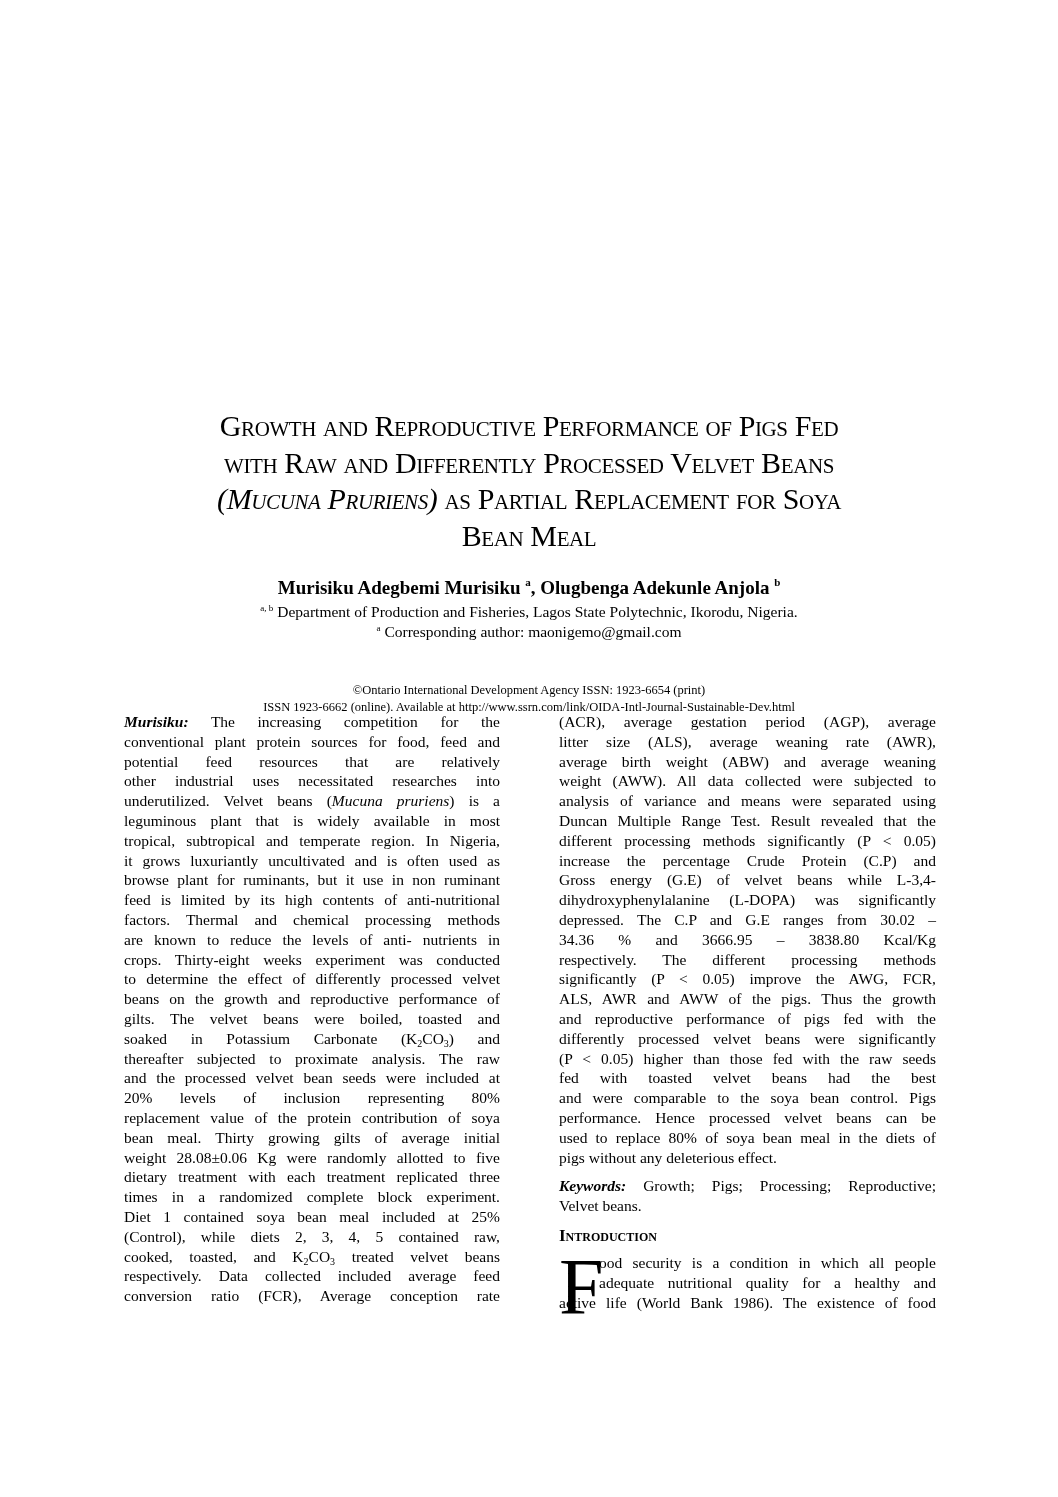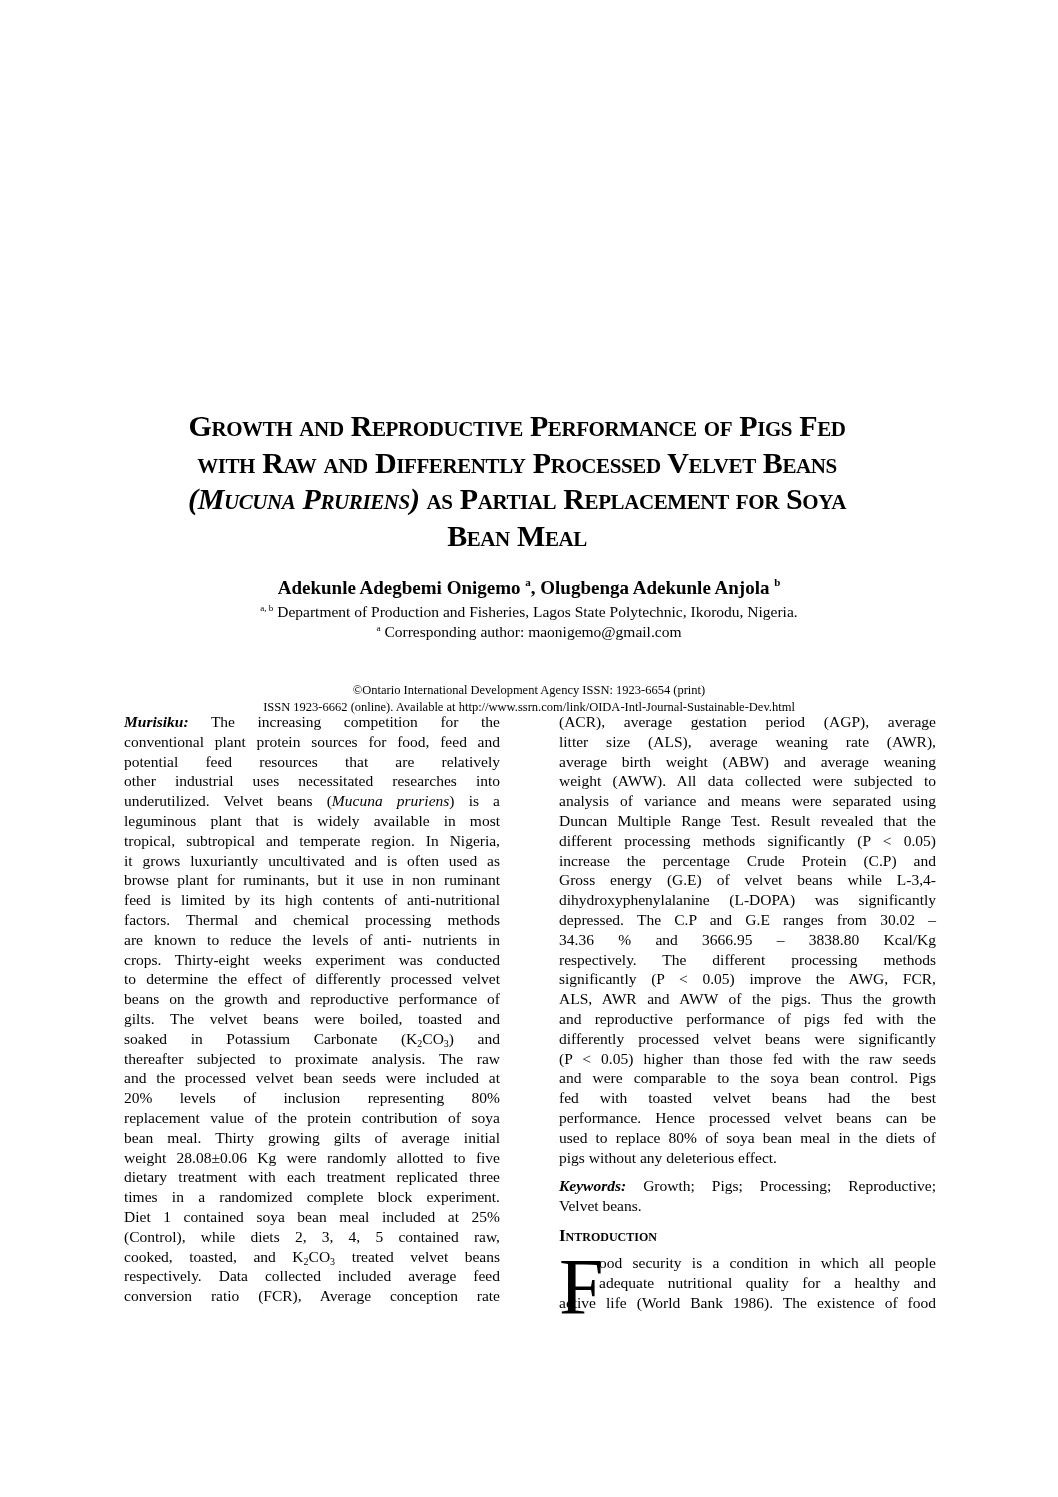--- a/index.html
+++ b/index.html
@@ -1,19 +1,19 @@
 <!DOCTYPE html>
 <html><head>
 <meta charset="utf-8">
 <style>
   html, body { margin: 0; padding: 0; background: #ffffff; }
   body { width: 1058px; height: 1497px; position: relative; overflow: hidden; color: #000; font-family: "Liberation Serif", serif; }
   .page { position: absolute; left: 0; top: 0; width: 1058px; height: 1497px; background: #fff; }
 
-  .title { position: absolute; left: 88px; top: 408px; width: 858px; text-align: center; font-weight: bold; font-size: 30px; line-height: 36.5px; font-variant: small-caps; letter-spacing: -0.4px; }
+  .title { position: absolute; left: 100px; top: 408px; width: 858px; text-align: center; font-weight: normal; font-size: 30px; line-height: 36.5px; font-variant: small-caps; letter-spacing: -0.4px; }
   .title .ital { font-style: italic; }
   .title .line { display: block; white-space: nowrap; }
 
   .authors { position: absolute; left: 100px; top: 576px; width: 858px; text-align: center; font-weight: bold; font-size: 19px; line-height: 24px; }
   .authors sup { font-size: 11px; vertical-align: 8px; line-height: 0; }
   .affil { position: absolute; left: 100px; top: 602px; width: 858px; text-align: center; font-size: 15.5px; line-height: 20px; }
   .affil sup { font-size: 9px; vertical-align: 6px; line-height: 0; }
   .corr { position: absolute; left: 100px; top: 622px; width: 858px; text-align: center; font-size: 15.5px; line-height: 20px; }
   .corr sup { font-size: 9px; vertical-align: 6px; line-height: 0; }
 
@@ -41,21 +41,21 @@
 <div class="page">
 
   <div class="title">
     <span class="line">Growth and Reproductive Performance of Pigs Fed</span>
     <span class="line">with Raw and Differently Processed Velvet Beans</span>
     <span class="line"><span class="ital">(Mucuna  Pruriens)</span><span> as Partial Replacement for Soya</span></span>
     <span class="line">Bean Meal</span>
   </div>
 
   <div class="authors">
-    <span>Adekunle Adegbemi Onigemo</span>
+    <span>Murisiku Adegbemi Murisiku</span>
     <sup>a</sup><span>, </span><span>Olugbenga Adekunle Anjola</span>
     <sup>b</sup>
   </div>
 
   <div class="affil">
     <sup>a, b</sup><span> Department of Production and Fisheries, Lagos State Polytechnic, Ikorodu, Nigeria.</span>
   </div>
 
   <div class="corr">
     <sup>a</sup><span> Corresponding author: maonigemo@gmail.com</span>
@@ -111,22 +111,22 @@
     <span class="ln">Gross energy (G.E) of velvet beans while L-3,4-</span>
     <span class="ln">dihydroxyphenylalanine (L-DOPA) was significantly</span>
     <span class="ln">depressed. The C.P and G.E ranges from 30.02 –</span>
     <span class="ln">34.36 % and 3666.95 – 3838.80 Kcal/Kg</span>
     <span class="ln">respectively. The different processing methods</span>
     <span class="ln">significantly (P &lt; 0.05) improve the AWG, FCR,</span>
     <span class="ln">ALS, AWR and AWW of the pigs. Thus the growth</span>
     <span class="ln">and reproductive performance of pigs fed with the</span>
     <span class="ln">differently processed velvet beans were significantly</span>
     <span class="ln">(P &lt; 0.05) higher than those fed with the raw seeds</span>
+    <span class="ln">fed with toasted velvet beans had the best</span>
     <span class="ln">and were comparable to the soya bean control. Pigs</span>
-    <span class="ln">fed with toasted velvet beans had the best</span>
     <span class="ln">performance. Hence processed velvet beans can be</span>
     <span class="ln">used to replace 80% of soya bean meal in the diets of</span>
     <span class="ln last">pigs without any deleterious effect.</span>
 
     <div class="gap"></div>
 
     <div>
       <span class="ln"><span class="lbl">Keywords:</span><span> Growth; Pigs; Processing; Reproductive;</span></span>
       <span class="ln last">Velvet beans.</span>
     </div>

